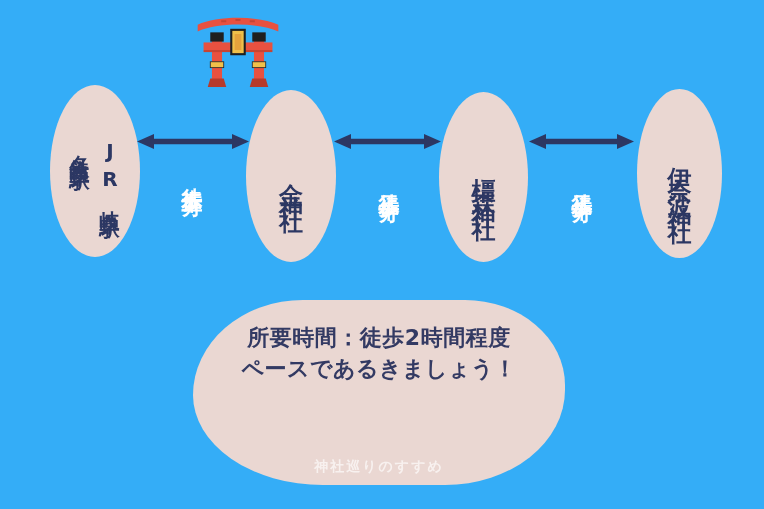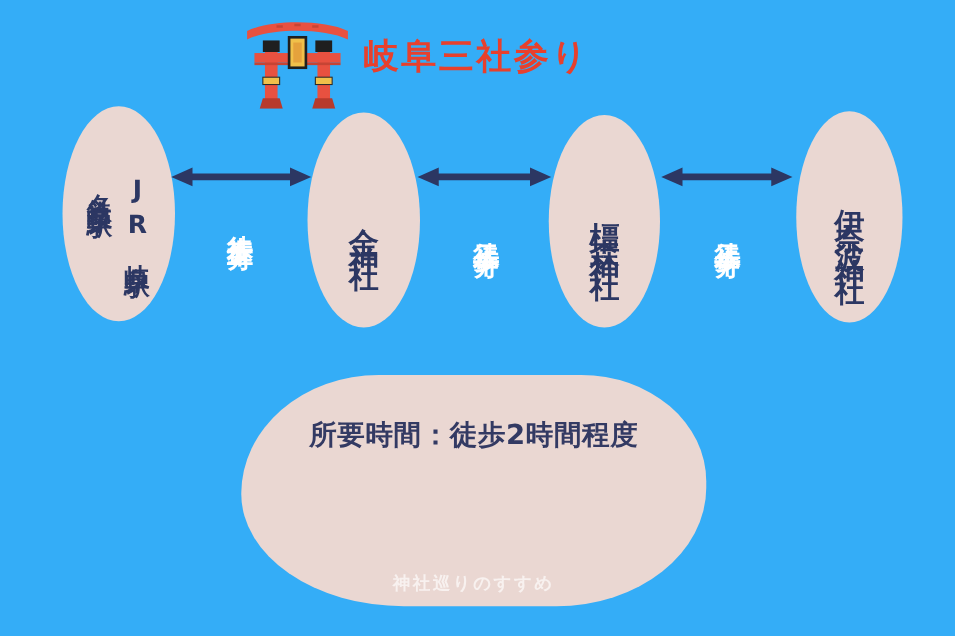--- a/index.html
+++ b/index.html
@@ -42,21 +42,21 @@
     letter-spacing:2px; line-height:1;
   }
   .edge-0{left:181px; top:171px;}
   .edge-1{left:378px; top:177px;}
   .edge-2{left:571px; top:177px;}
   
   .note{
     position:absolute; left:193px; top:300px; width:372px; height:185px;
     background:#ead7d2;
     border-radius:110px 100px 120px 130px / 95px 85px 95px 90px;
-    box-sizing:border-box; padding-top:33px; text-align:center;
+    box-sizing:border-box; padding-top:22px; text-align:center;
   }
   .note p{
     margin:0; font-size:22px; line-height:31px; font-weight:700;
     color:#333a63; letter-spacing:0.5px;
   }
   .watermark{
     position:absolute; left:0; right:0; bottom:9px; text-align:center;
     font-size:14px; font-weight:700; color:rgba(255,255,255,0.65);
     letter-spacing:2px;
     font-family:Liberation Mono, monospace;
@@ -84,21 +84,20 @@
     <rect x="9" y="35" width="82" height="9" fill="#e85140"></rect>
     <rect x="9" y="44" width="82" height="2.5" fill="#c64434"></rect>
 
     <path d="M2,22 C25,11 75,11 98,22 L98,14 C75,3 25,3 2,14 Z" fill="#e85140"></path>
     <path d="M30,8.5 h6 v2.5 h-6 Z M47,7 h6 v2.5 h-6 Z M64,8.5 h6 v2.5 h-6 Z" fill="#c64434"></path>
 
     <rect x="42" y="20" width="16" height="29" fill="#f0c04a" stroke="#1f1f1f" stroke-width="2.5"></rect>
     <rect x="46" y="25" width="8" height="19" fill="#e5a23c"></rect>
   </svg>
 
-  <h1 class="page-title">岐阜三社参り</h1>
 
   <div class="node node-0">
     <div class="v station-label">
       <span>JR岐阜駅</span>
       <span>名鉄岐阜駅</span>
     </div>
   </div>
 
   <div class="node node-1">
     <div class="v shrine-label">金神社</div>
@@ -127,16 +126,17 @@
     <polygon points="1,9.5 18,2 18,17"></polygon>
     <polygon points="106,9.5 89,2 89,17"></polygon>
   </svg>
 
   <div class="v edge-label edge-0">徒歩十五分</div>
   <div class="v edge-label edge-1">徒歩二十分</div>
   <div class="v edge-label edge-2">徒歩二十分</div>
 
   <div class="note">
     <p>所要時間：徒歩2時間程度</p>
+    <p>ペースであるきましょう！</p>
     <div class="watermark">神社巡りのすすめ</div>
   </div>
 
 </div>
 
 </body></html>

